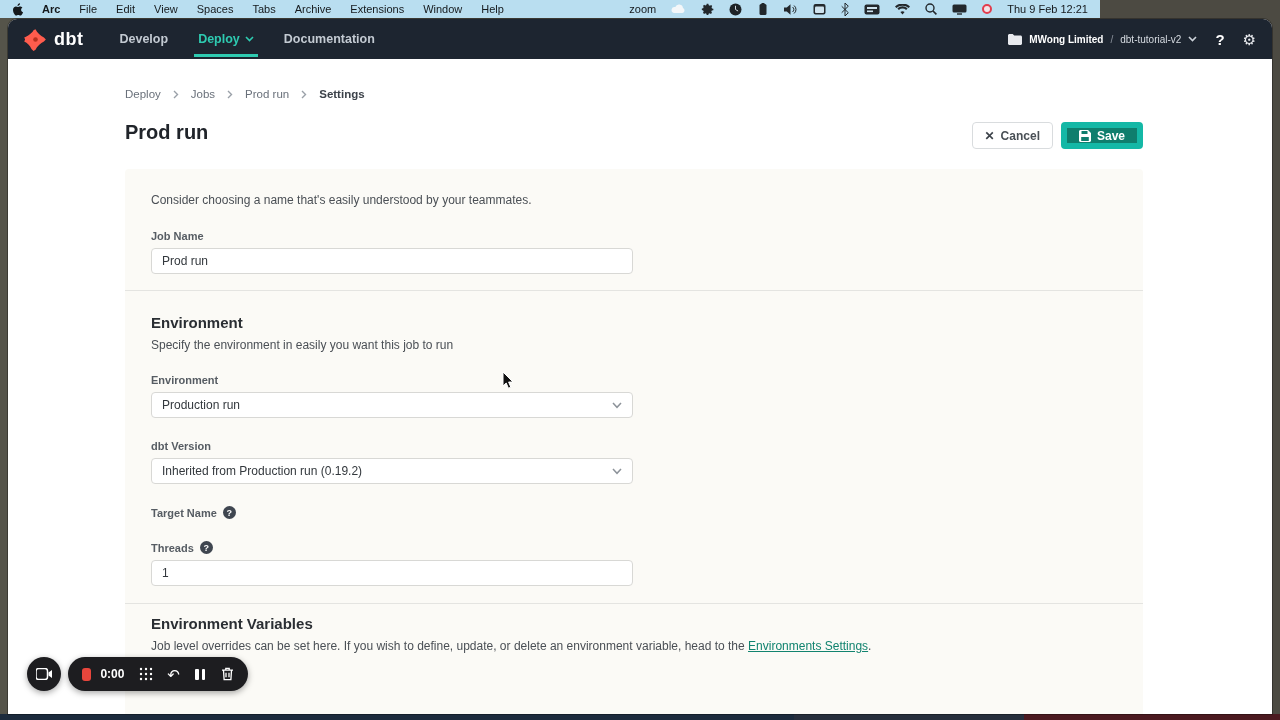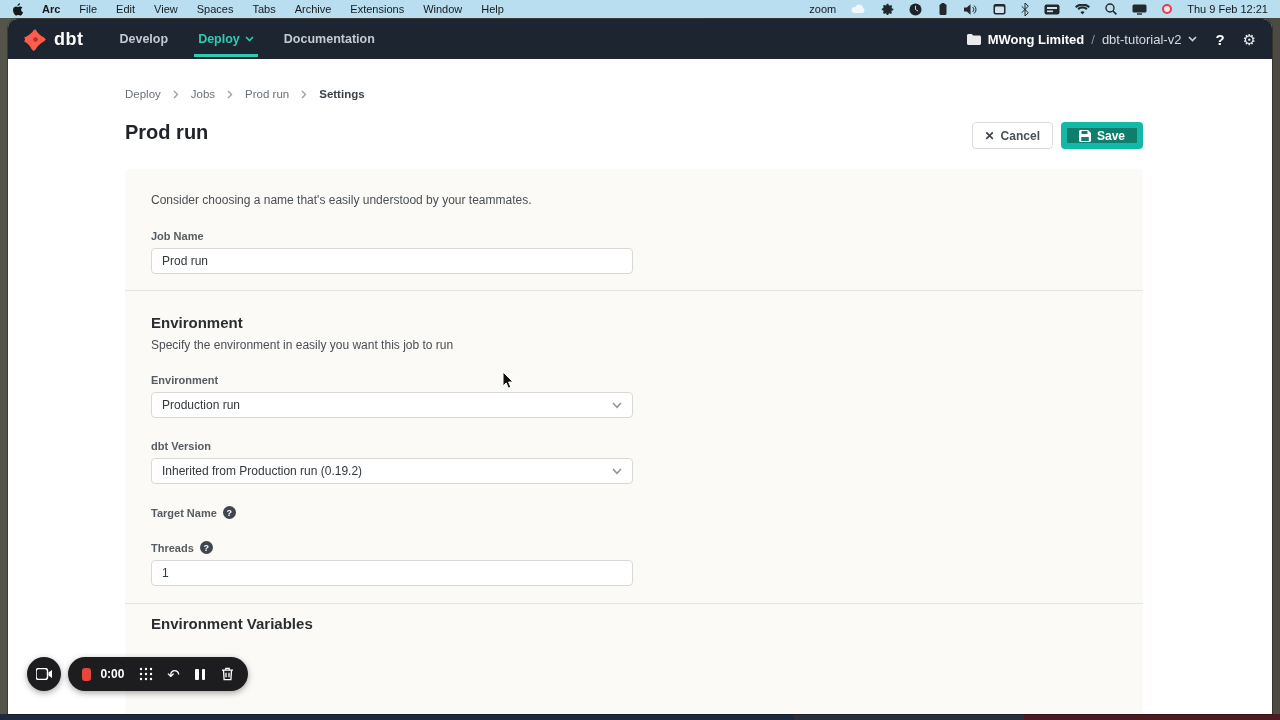--- a/index.html
+++ b/index.html
@@ -4,21 +4,21 @@
 <style>
   * { margin:0; padding:0; box-sizing:border-box; }
   html,body { width:1280px; height:720px; overflow:hidden; }
   body {
     position:relative;
     font-family:"Liberation Sans", sans-serif;
     background:linear-gradient(90deg,#55544a 0 55%, #4c4a42 55% 100%);
   }
   
   .menubar {
-    position:absolute; top:0; left:0; width:1280px; height:18px;
+    position:absolute; top:0; left:0; width:1100px; height:18px;
     background:#b9def0; display:flex; align-items:center;
     padding:0 12px; font-size:11px; color:#15191c; z-index:40;
   }
   .menubar .left { display:flex; align-items:center; gap:19px; }
   .menubar .left .mi { cursor:default; }
   .menubar .app-name { font-weight:bold; }
   .menubar .right { margin-left:auto; display:flex; align-items:center; gap:15px; }
   .apple-icon svg { display:block; }
   .status-ic { display:flex; align-items:center; }
   .status-ic svg { display:block; }
@@ -40,21 +40,21 @@
   }
   .logo { display:flex; align-items:center; gap:7px; margin-right:36px;text-align:center; }
   .logo-word { color:#fff; font-weight:bold; font-size:18px; letter-spacing:.5px; }
   .nav { display:flex; align-items:stretch; gap:30px; height:36px; }
   .nav-item { display:flex; align-items:center; gap:5px; font-size:12.5px; font-weight:bold;
               color:#c3cad2; position:relative; cursor:pointer; }
   .nav-item.active { color:#2ecbb1; }
   .nav-item.active::after { content:""; position:absolute; left:-4px; right:-4px; bottom:0;
               height:3px; background:#2ecbb1; }
   .hdr-right { margin-left:auto; display:flex; align-items:center; gap:18px; }
-  .acct { display:flex; align-items:center; gap:7px; font-size:13px; cursor:pointer; }
+  .acct { display:flex; align-items:center; gap:7px; font-size:10px; cursor:pointer; }
   .acct .org { color:#fff; font-weight:bold; }
   .acct .slash { color:#8a919b; }
   .acct .proj { color:#d6dbe1; }
   .hdr-help { color:#fff; font-weight:bold; font-size:15px; cursor:pointer; }
   .hdr-gear { color:#e8eaee; font-size:15px; cursor:pointer; line-height:1; }
 
   
   .content { position:absolute; top:40px; left:0; right:0; bottom:0; background:#fff; }
   .breadcrumb { position:absolute; left:117px; top:29px; display:flex; align-items:center;
                 gap:12px; font-size:11.5px; color:#69707a; }
@@ -347,20 +347,23 @@
             <span>Threads</span>
             <span class="help-circ">?</span>
           </div>
           <input class="tin" type="text" value="1" style="">
         </div>
       </div>
       <div class="divider"></div>
 
       <div class="section sec3">
         <div class="sec-head">Environment Variables</div>
+        <div class="sec-desc">
+          <span>Job level overrides can be set here. If you wish to define, update, or delete an environment variable, head to the </span><a>Environments Settings</a><span>.</span>
+        </div>
 
       </div>
 
     </div>
   </div>
 </div>
 
 <div class="rec-cam">
   <svg width="17" height="12" viewBox="0 0 17 12">
       <rect x="0" y="0.5" width="11.5" height="11" rx="2.5" fill="none" stroke="#fff" stroke-width="1.5"></rect>

